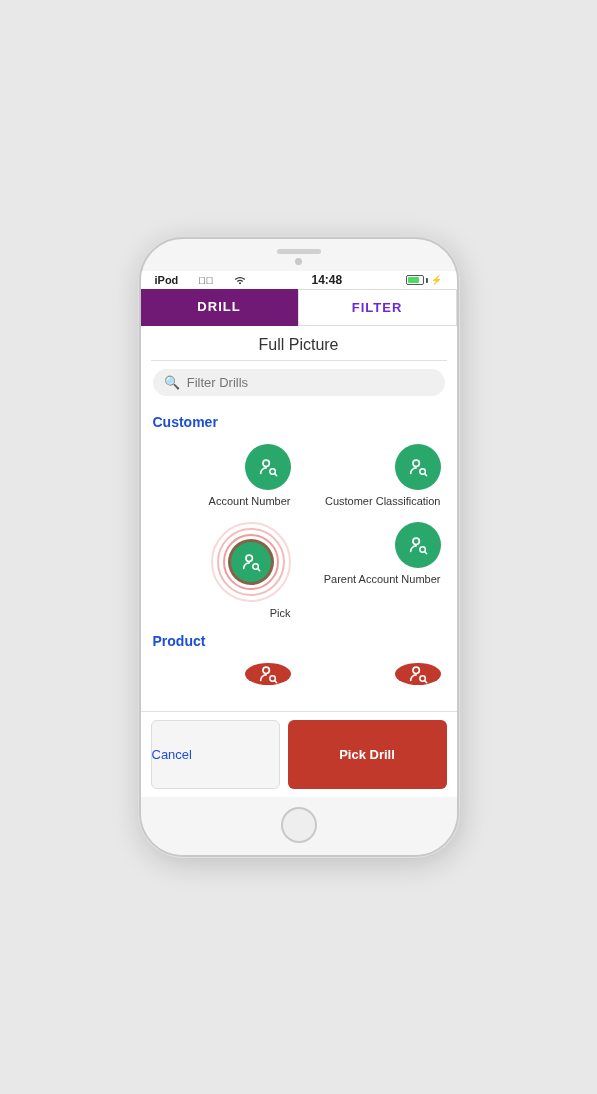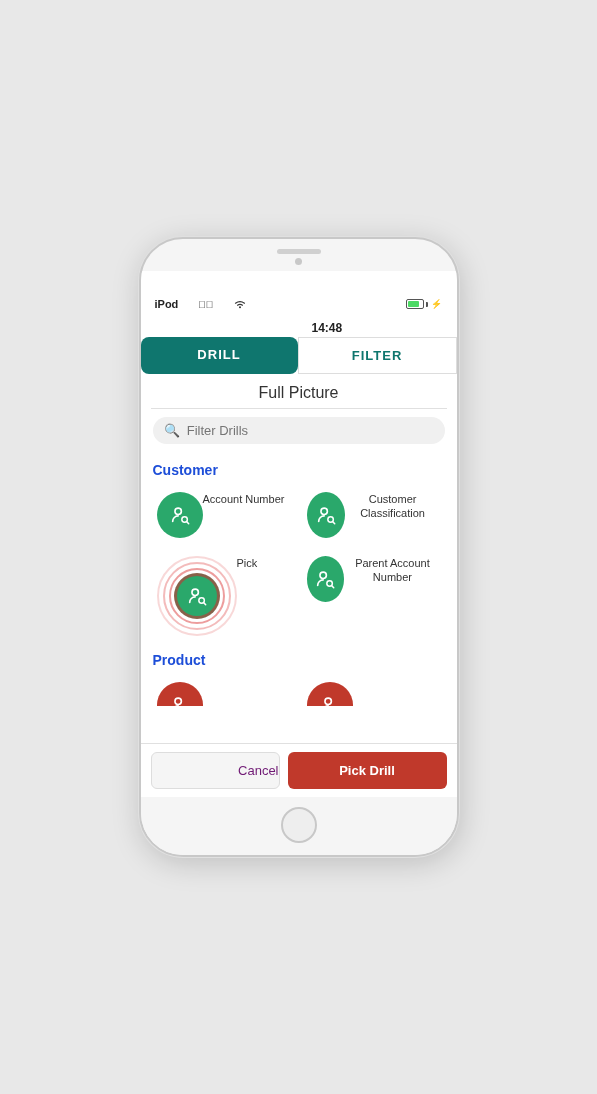--- a/index.html
+++ b/index.html
@@ -52,21 +52,21 @@
       display: flex;
       align-items: center;
       justify-content: space-between;
       padding: 2px 14px 2px 14px;
       font-size: 11px;
       font-weight: 600;
       color: #222;
       background: #fff;
     }
     .status-left { display: flex; align-items: center; gap: 20px; }
-    .status-center { font-weight: 700; font-size: 12px; margin-top: 48px; }
+    .status-center { font-weight: 700; font-size: 12px; }
     .status-right { display: flex; align-items: center; gap: 3px; }
     .wifi-icon { font-size: 10px; }
     .battery {
       display: flex; align-items: center; gap: 1px;
     }
     .battery-body {
       width: 18px; height: 10px;
       border: 1.5px solid #555;
       border-radius: 2px;
       position: relative;
@@ -105,27 +105,26 @@
     .tab {
       flex: 1;
       padding: 10px 0;
       text-align: center;
       font-size: 13px;
       font-weight: 700;
       letter-spacing: 1px;
       cursor: pointer;
     }
     .tab-active {
-      background: #0f766e;
+      background: #701a75;
       color: #fff;
-      border-radius: 8px;
     }
     .tab-inactive {
       background: #fff;
-      color: #0f766e;
+      color: #6d28d9;
       border: 1px solid #ddd;
     }
 
     
     .page-title {
       text-align: center;
       font-size: 16px;
       font-weight: 400;
       color: #333;
       padding: 10px 0 6px 0;
@@ -172,22 +171,22 @@
     
     .items-grid {
       display: grid;
       grid-template-columns: 1fr 1fr;
       gap: 4px 8px;
       margin-bottom: 6px;
     }
 
     .drill-item {
       display: flex;
-      flex-direction: row;
-      align-items: flex-start;
+      flex-direction: column;
+      align-items: flex-end;
       padding: 6px 4px 4px 4px;
       cursor: pointer;
     }
 
     .drill-icon {
       width: 46px;
       height: 46px;
       border-radius: 50%;
       background: #2aa86b;
       display: flex;
@@ -264,28 +263,28 @@
     
     .action-bar {
       display: flex;
       border-top: 1px solid #e0e0e0;
       background: #fff;
       padding: 8px 10px;
       gap: 8px;
     }
     .btn-cancel {
       flex: 1;
-      padding: 10px 0;
+      padding: 26px 0;
       background: #f5f5f5;
       border: 1px solid #ddd;
       border-radius: 6px;
       font-size: 13px;
-      color: #701a75;
+      color: #1d4ed8;
       cursor: pointer;
-      text-align: right;
+      text-align: left;
       font-weight: 500;
     }
     .btn-pick {
       flex: 1;
       padding: 10px 16px;
       background: #c0392b;
       border: none;
       border-radius: 6px;
       font-size: 13px;
       color: #fff;

